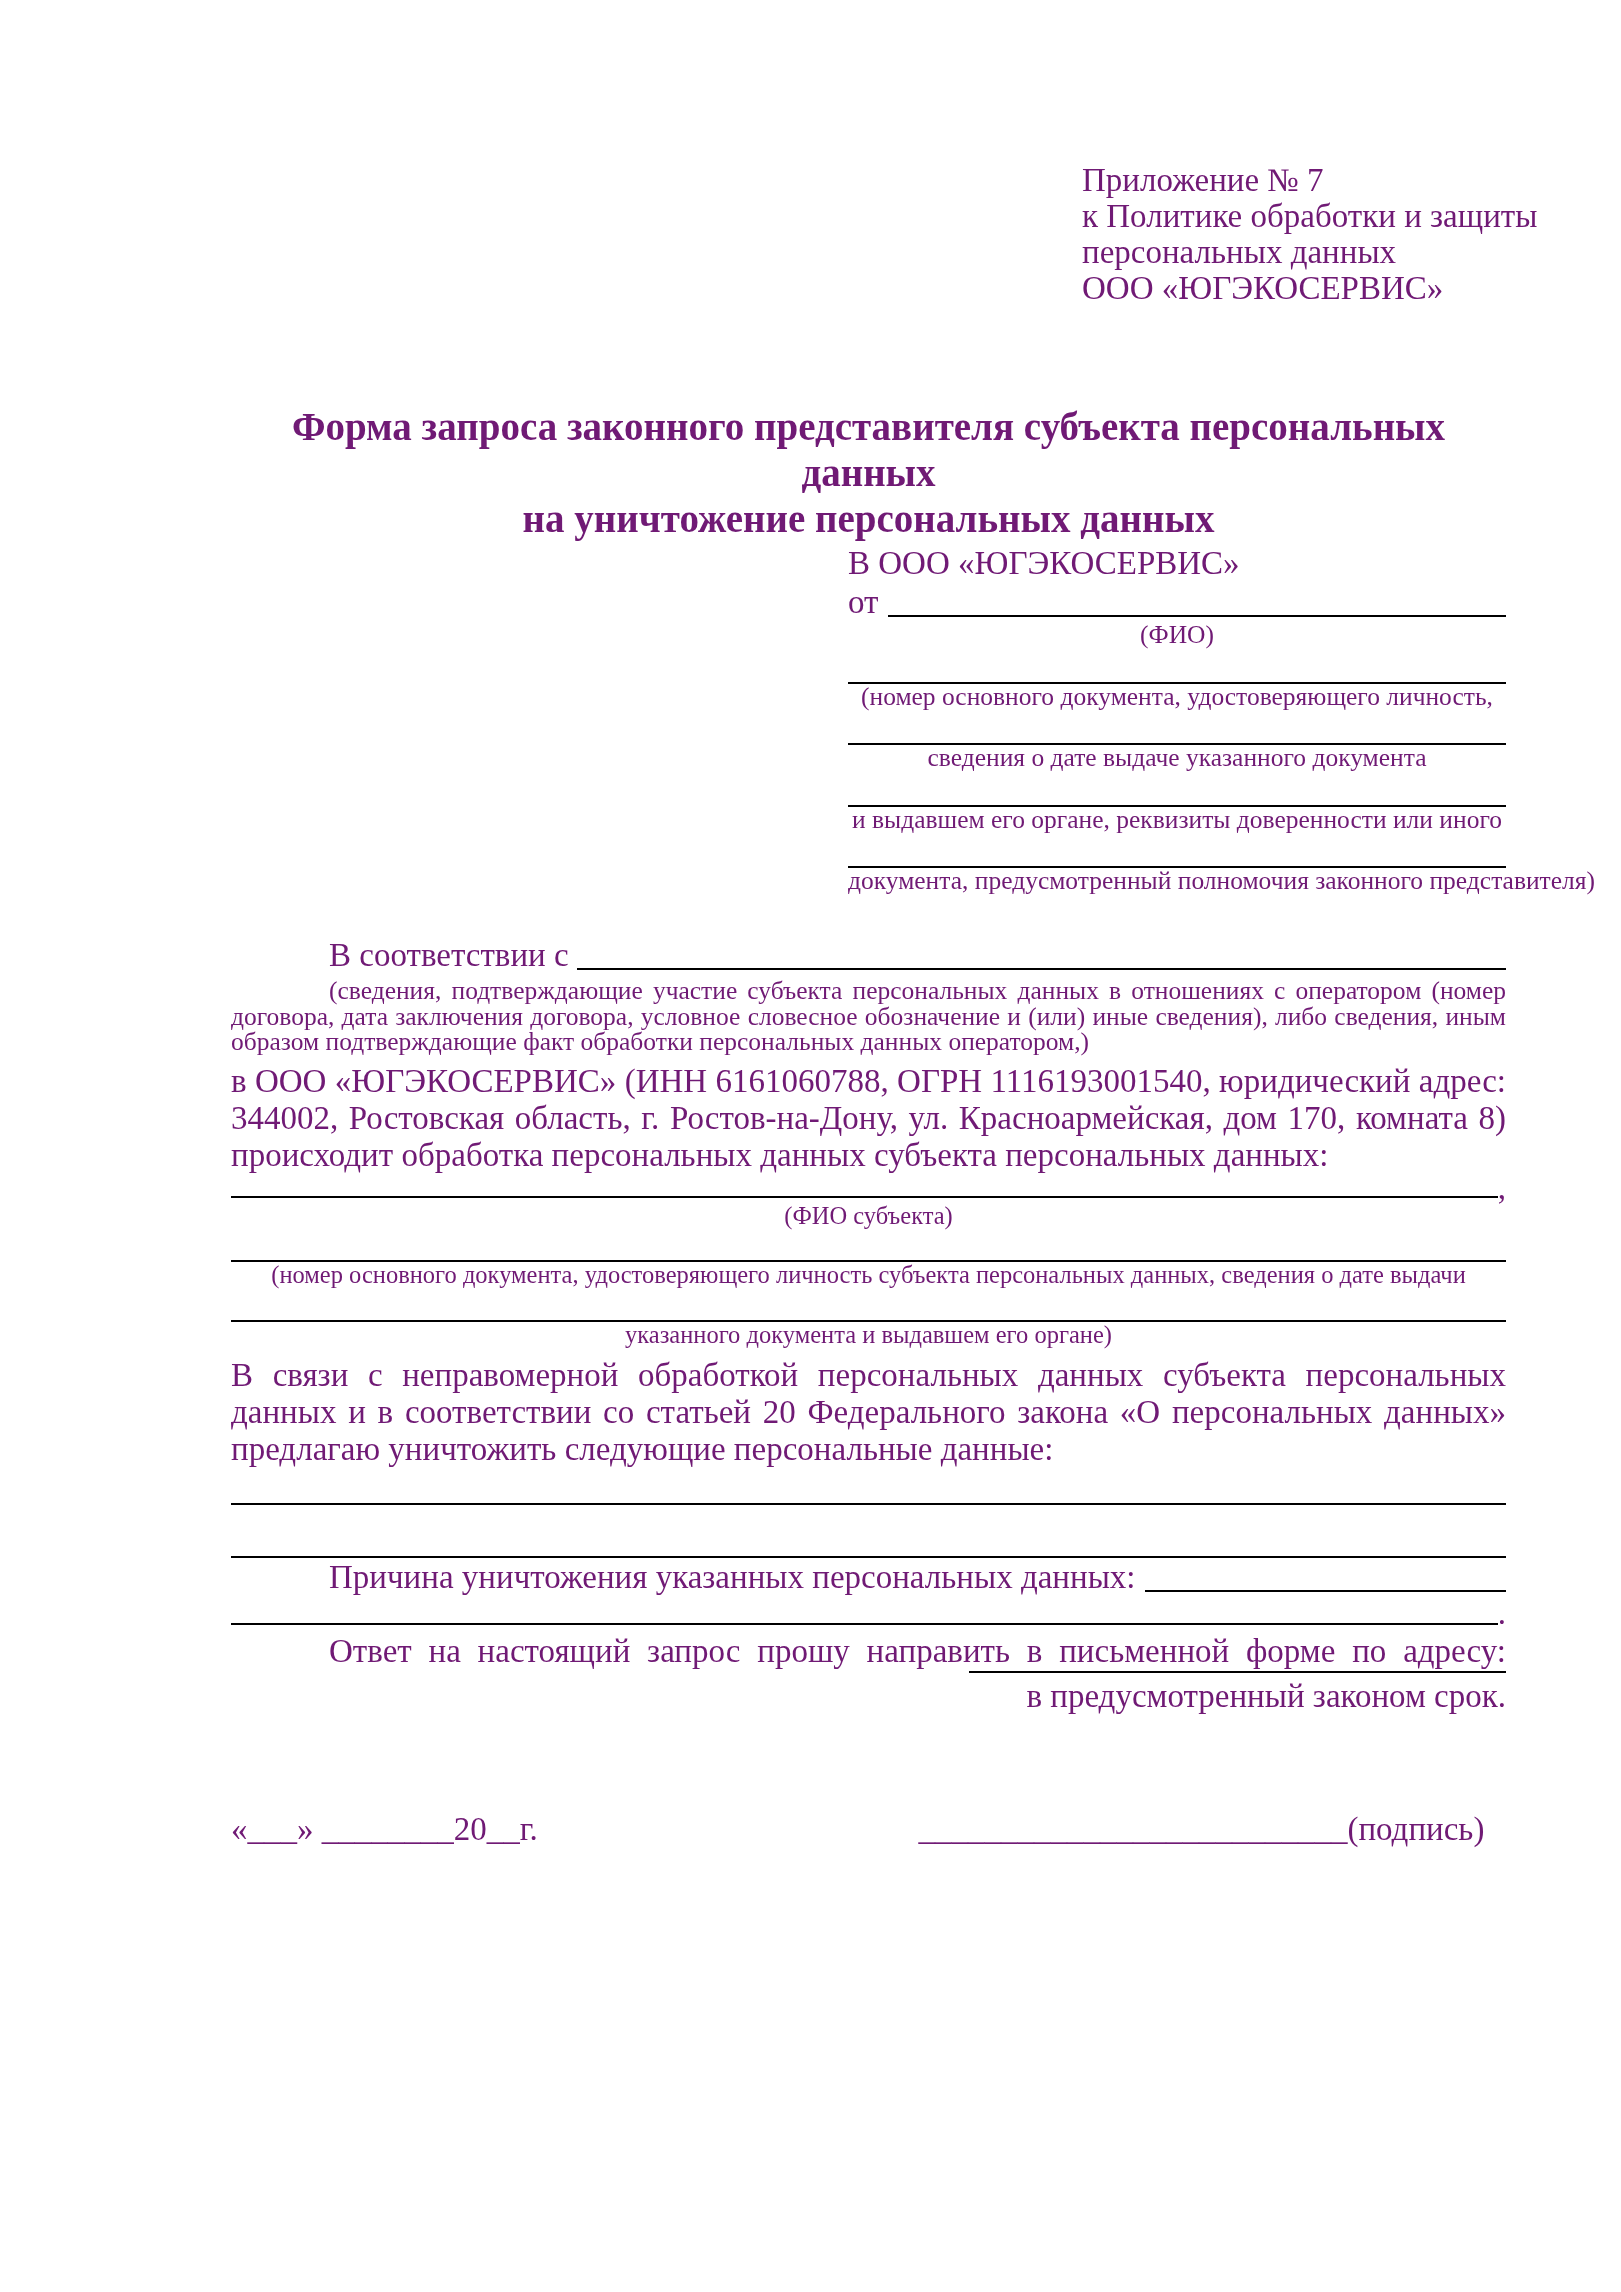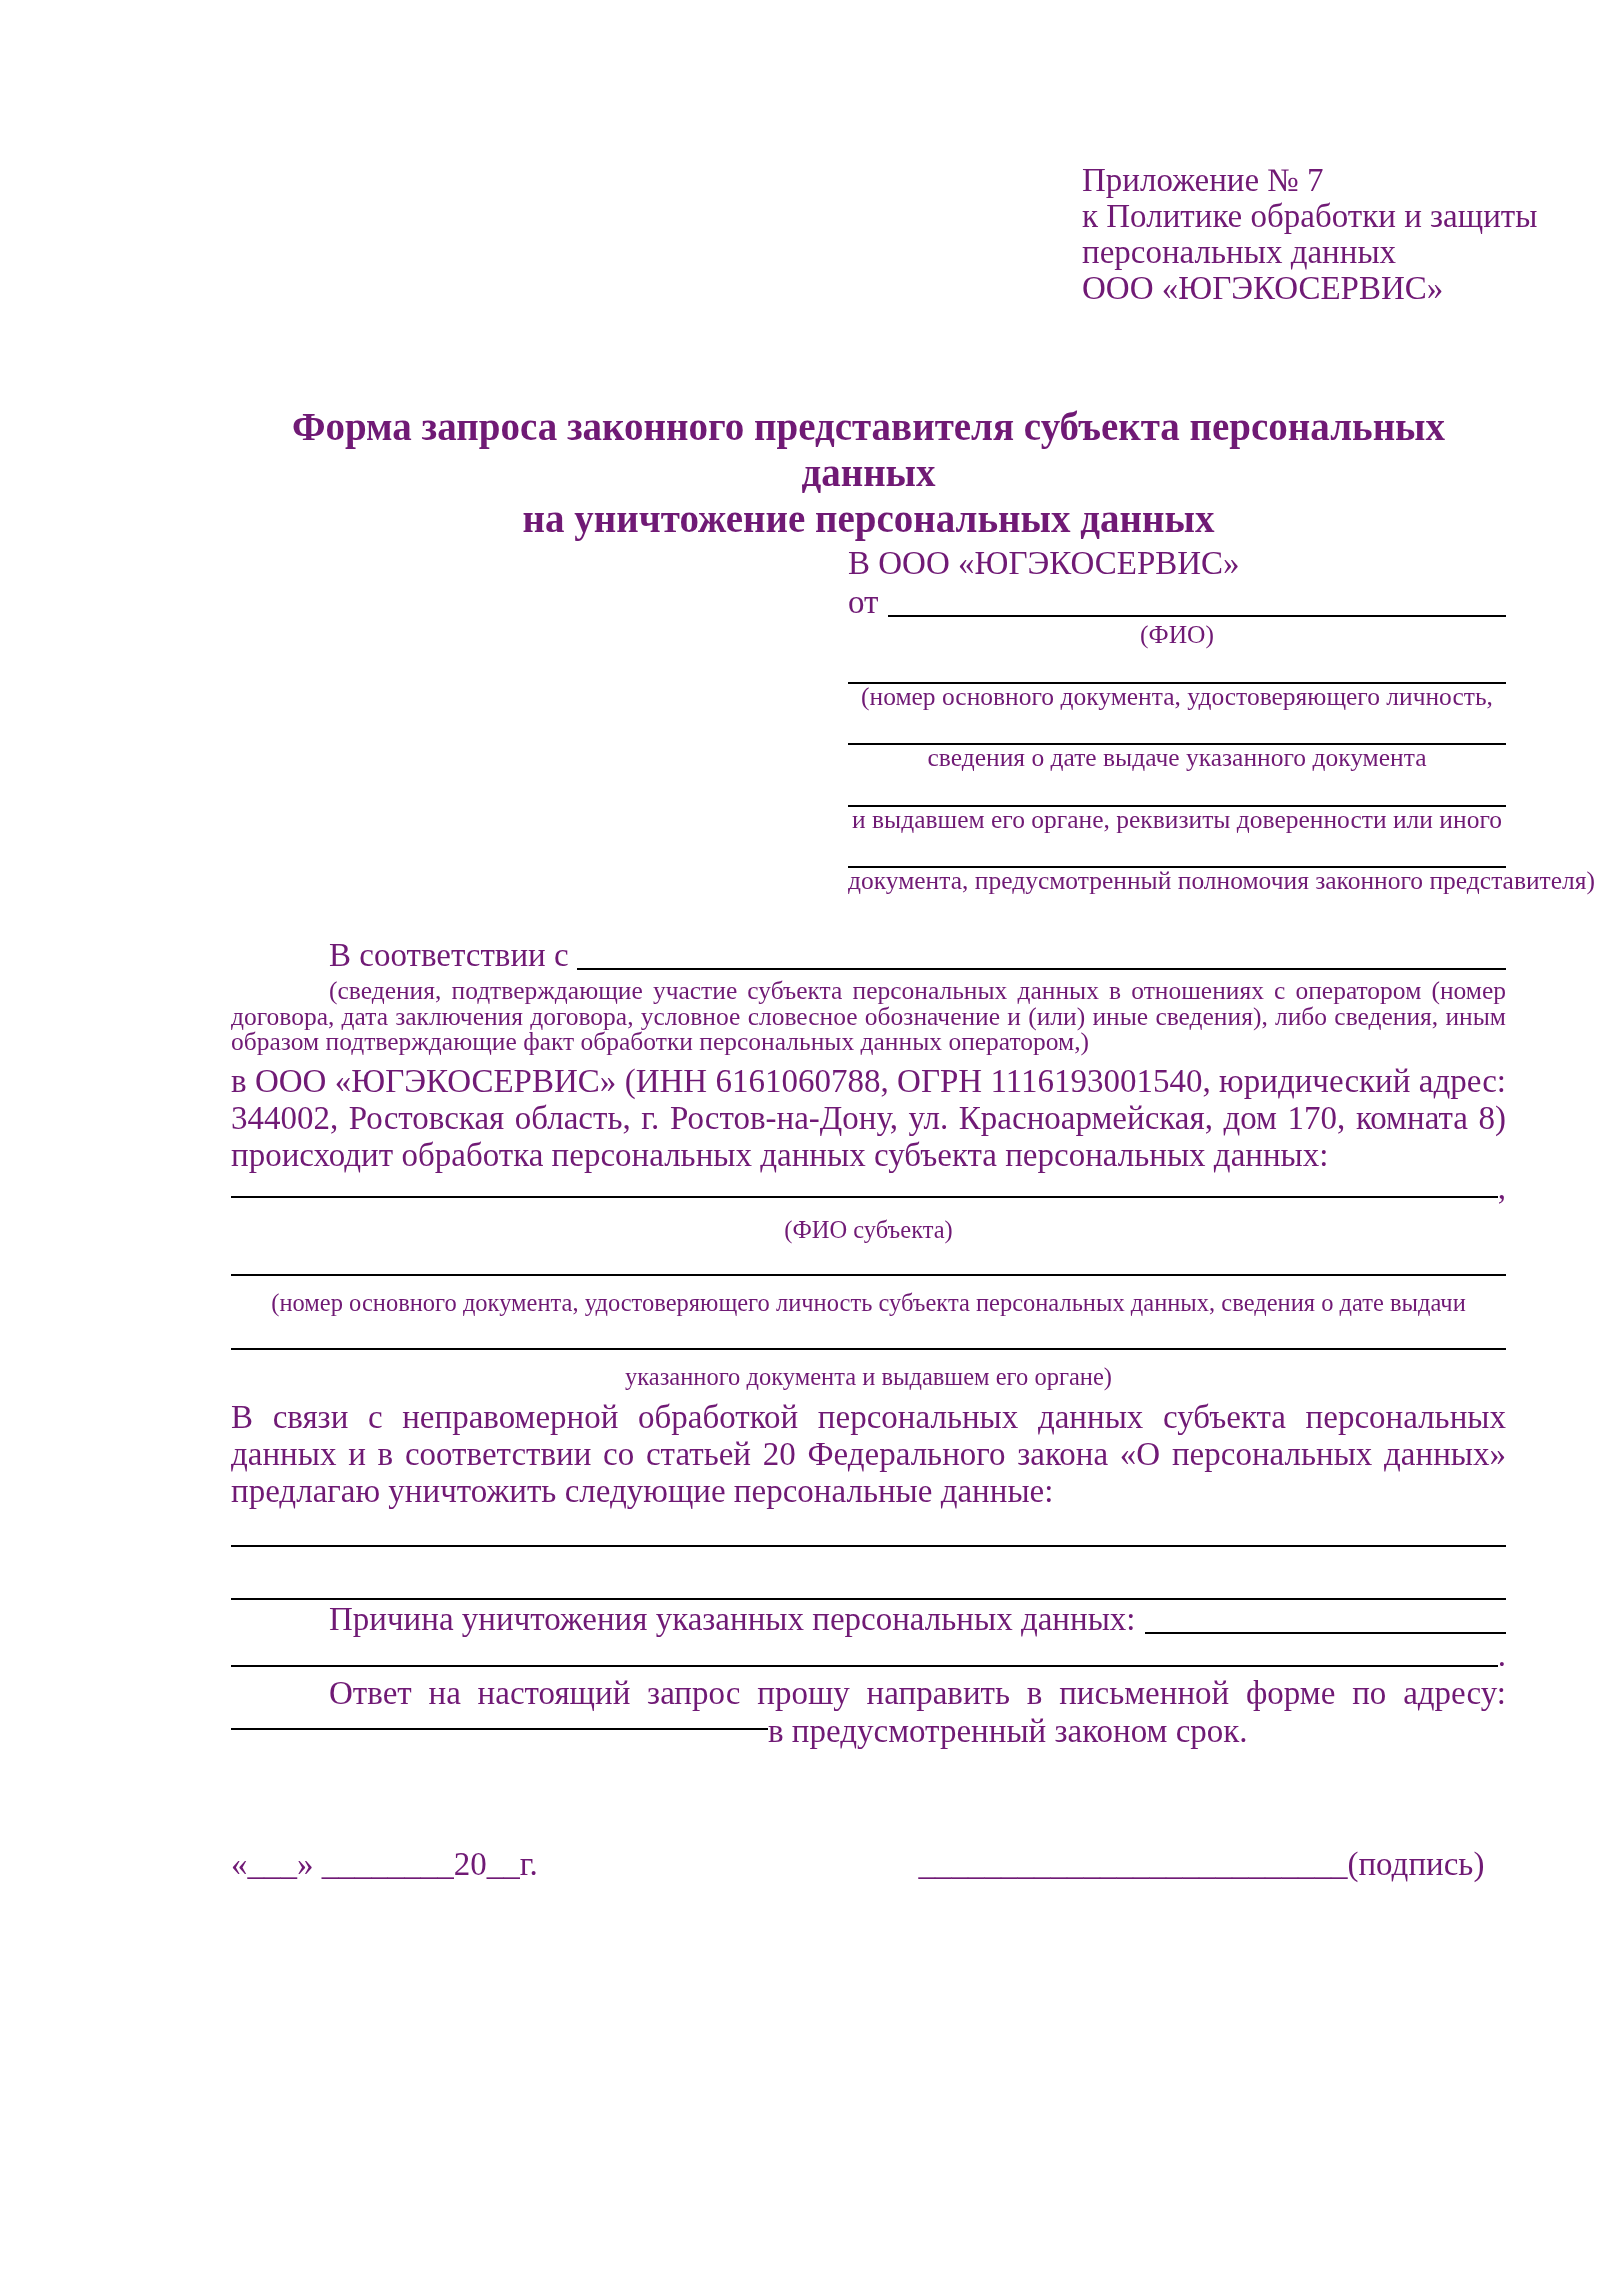--- a/index.html
+++ b/index.html
@@ -32,29 +32,29 @@
   .fline { height: 35px; border-bottom: 2.9px solid #000; }
   .fcap { font-size: 25.5px; line-height: 26.5px; text-align: center; white-space: nowrap; }
 
   
   .p { text-align: justify; line-height: 37px; }
   .accord-row { display: flex; line-height: 39px; margin-top: 41px; }
   .accord-row .lbl { padding-left: 98px; white-space: pre; }
   .smallnote { font-size: 25.5px; line-height: 25.5px; text-align: justify; text-indent: 98px; margin-top: 3.9px; }
   .op-par { margin-top: 7.8px; }
   .comma-row { display: flex; align-items: flex-end; line-height: 29px; height: 29px; margin-top: 0px; }
-  .bcap { font-size: 24.5px; line-height: 25.5px; text-align: center; white-space: nowrap; margin-top: 14px; }
+  .bcap { font-size: 24.5px; line-height: 25.5px; text-align: center; white-space: nowrap; margin-top: 0; }
   .bline { height: 34px; border-bottom: 2.9px solid #000; }
   .unlaw { margin-top: 9.8px; }
   .bline-a { height: 37px; border-bottom: 2.9px solid #000; }
   .bline-b { height: 53px; border-bottom: 2.9px solid #000; }
   .reason-row { display: flex; align-items: flex-end; line-height: 39px; height: 39px; padding-left: 98px; }
   .period-row { display: flex; align-items: flex-end; line-height: 33px; height: 33px; }
   .answer { text-align: justify; text-align-last: justify; text-indent: 98px; line-height: 39px; margin-top: 2px; }
-  .tail-row { display: flex; align-items: center; line-height: 37px; }
+  .tail-row { display: flex; align-items: flex-end; line-height: 37px; flex-direction: column; }
   .ul-fixed { width: 537px; border-bottom: 2.9px solid #000; margin-bottom: 4.9px; }
 
   
   .footer { display: flex; justify-content: space-between; align-items: center; margin-top: 95px; padding-right: 21.6px; line-height: 39px; }
   .pre { white-space: pre; }
 </style>
 </head>
 <body>
 
 <div class="page">

